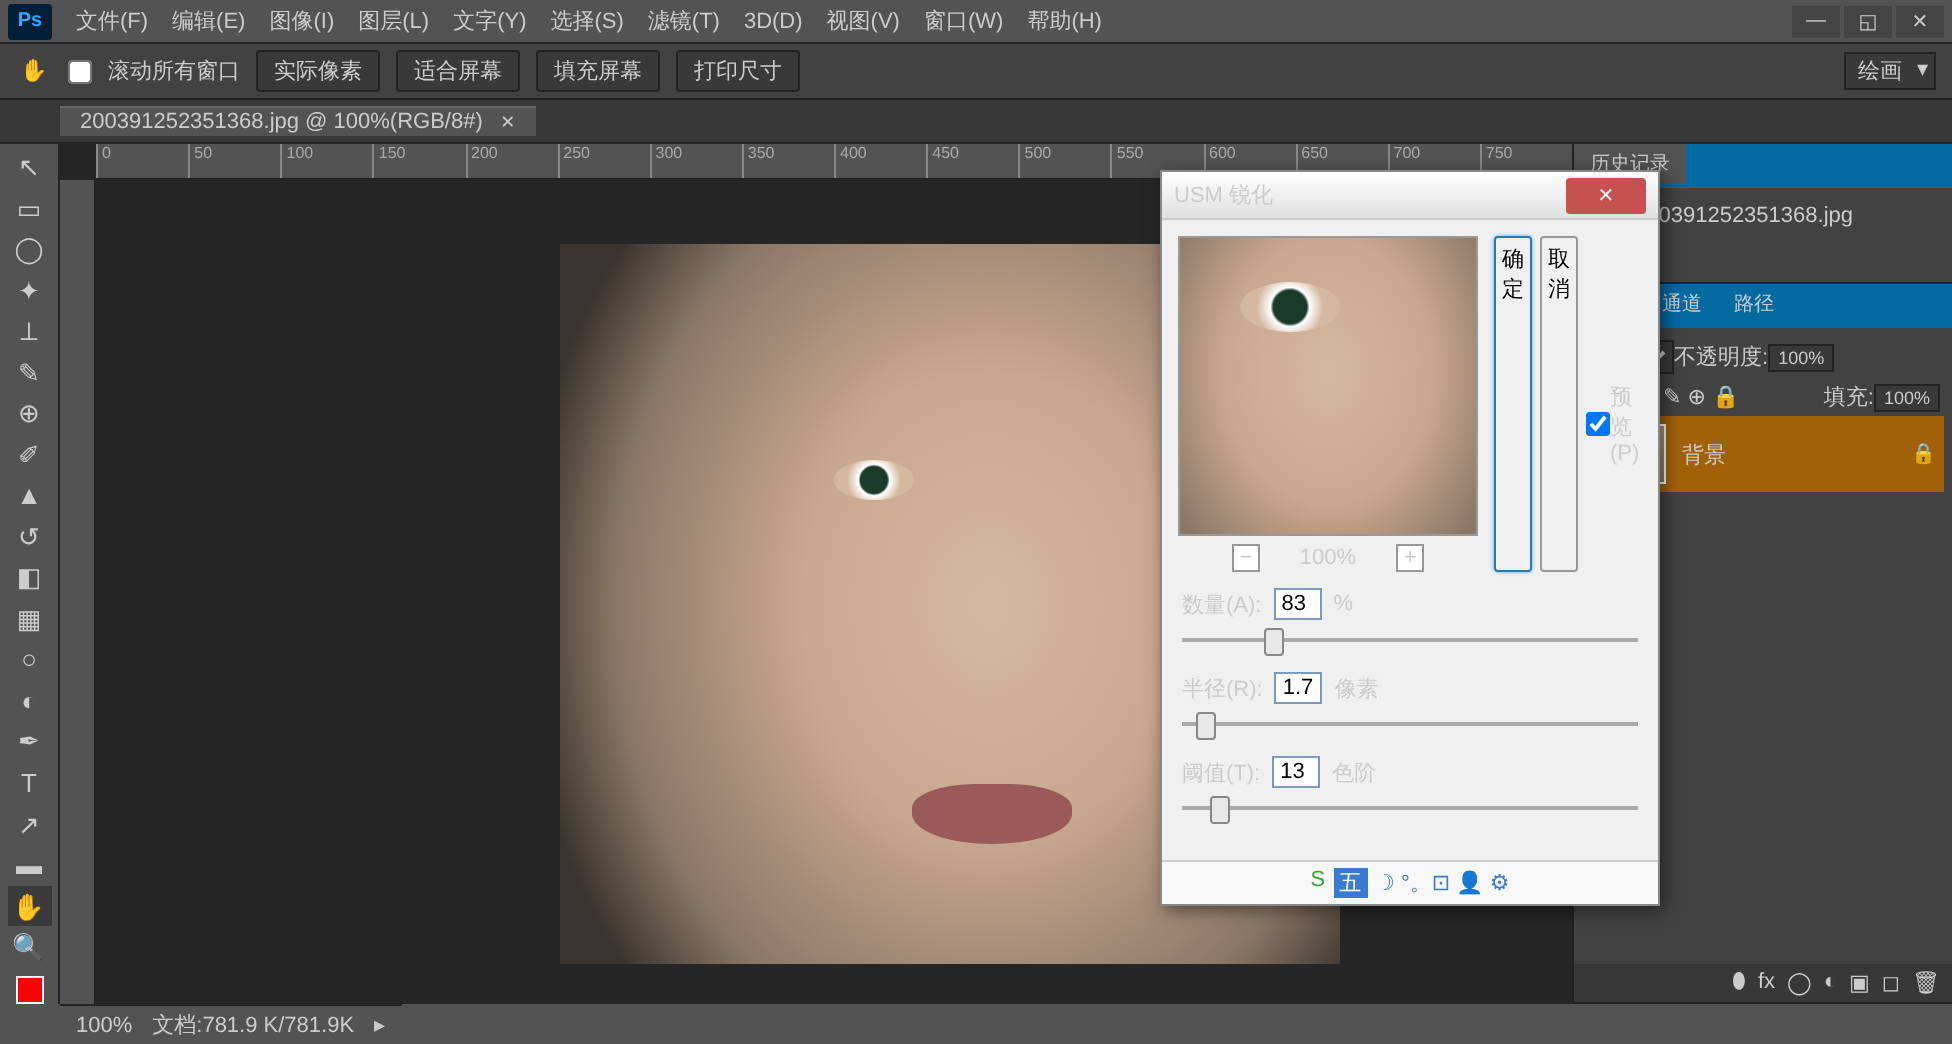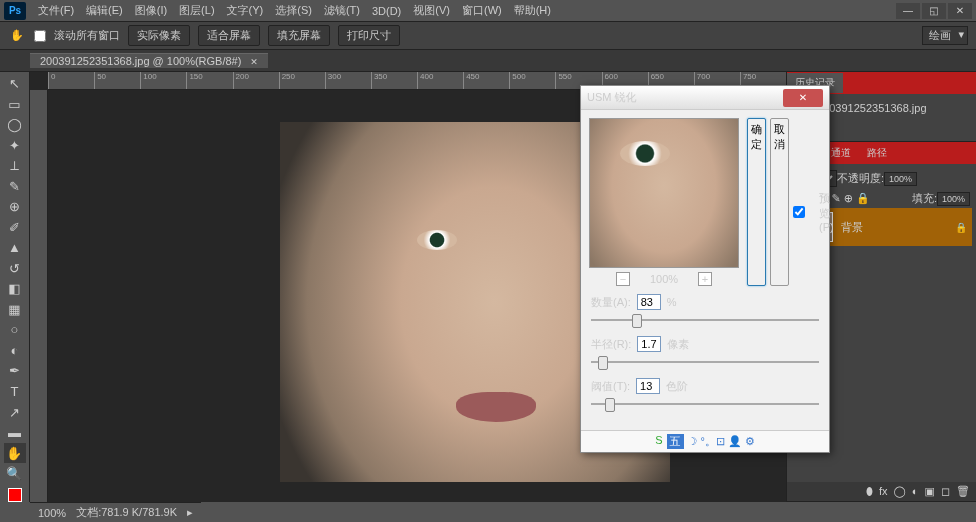--- a/index.html
+++ b/index.html
@@ -25,21 +25,21 @@
 .canvas-area{flex:1;background:#262626;position:relative;overflow:hidden}
 .ruler-h{position:absolute;top:0;left:18px;right:0;height:18px;background:#535353;border-bottom:1px solid #222;display:flex;overflow:hidden}
 .ruler-v{position:absolute;top:18px;left:0;width:18px;bottom:0;background:#535353;border-right:1px solid #222}
 .ruler-tick{font-size:8px;color:#aaa;width:50px;border-left:1px solid #888;padding-left:2px;height:18px;display:flex;align-items:flex-start}
 .canvas-img{position:absolute;top:50px;left:250px;width:390px;height:360px;background:linear-gradient(135deg,#3a3530 0%,#8b7765 20%,#d4b8a0 40%,#c9a890 60%,#a0826d 100%);overflow:hidden}
 .face-shape{position:absolute;width:100%;height:100%;background:radial-gradient(ellipse 60% 80% at 55% 50%,#d4b8a0 0%,#c9a890 40%,#8b7765 80%,#3a3530 100%)}
 .eye{position:absolute;top:30%;left:35%;width:40px;height:20px;background:radial-gradient(circle,#1a3a2a 30%,#fff 35%,#d4b8a0 60%);border-radius:50%}
 .lips{position:absolute;top:75%;left:45%;width:80px;height:30px;background:#9b5a5a;border-radius:40% 40% 50% 50%}
 .panels{width:190px;background:#424242;border-left:1px solid #222;display:flex;flex-direction:column}
 .panel{border-bottom:1px solid #222}
-.panel-tabs{display:flex;background:#b91c1c;height:22px;align-items:center}
+.panel-tabs{display:flex;background:#0369a1;height:22px;align-items:flex-start}
 .panel-tab{padding:3px 8px;font-size:10px}
 .panel-tab.active{background:#535353}
 .panel-body{padding:4px;background:#424242}
 .hist-item{display:flex;align-items:center;gap:4px;padding:2px;font-size:10px}
 .hist-thumb{width:20px;height:16px;background:linear-gradient(135deg,#d4b8a0,#8b7765)}
 .layer-ctrl{display:flex;align-items:center;gap:0;padding:2px;font-size:10px}
 .layer-ctrl select{background:#393939;border:1px solid #222;color:#ccc;font-size:10px;padding:1px}
 .layer-ctrl .pct{background:#393939;border:1px solid #222;padding:1px 4px;font-size:9px}
 .layer-row{display:flex;align-items:center;padding:4px;background:#a16207}
 .layer-thumb{width:38px;height:30px;background:linear-gradient(135deg,#d4b8a0,#8b7765);border:1px solid #fff;margin-right:8px}
@@ -51,21 +51,21 @@
 .dlg-close{margin-left:auto;background:#c75050;color:#fff;width:40px;height:18px;display:flex;align-items:center;justify-content:center;font-size:10px;border-radius:2px}
 .dlg-body{padding:8px;display:flex;gap:8px}
 .dlg-preview{width:150px}
 .dlg-preview-img{width:150px;height:150px;background:radial-gradient(ellipse 70% 90% at 50% 45%,#d4b8a0 0%,#c9a890 50%,#8b7765 90%);border:1px solid #999;position:relative;overflow:hidden}
 .dlg-preview-img .eye2{position:absolute;top:15%;left:20%;width:50px;height:25px;background:radial-gradient(circle,#1a3a2a 30%,#fff 35%,#d4b8a0 60%);border-radius:50%}
 .dlg-zoom{display:flex;justify-content:center;align-items:center;gap:20px;margin-top:4px;color:#000;font-size:10px}
 .dlg-zoom-btn{border:1px solid #999;width:14px;height:14px;display:flex;align-items:center;justify-content:center;background:#fff}
 .dlg-btns{display:flex;gap:4px;width:70px}
 .dlg-btn{background:#f0f0f0;border:1px solid #999;padding:3px;color:#000;text-align:center;font-size:11px;border-radius:2px}
 .dlg-btn.primary{border:1px solid #2a7ab0;box-shadow:0 0 2px #5ab0e8}
-.dlg-check{display:flex;align-items:center;gap:14px;color:#000;margin-top:20px;font-size:11px}
+.dlg-check{display:flex;align-items:center;gap:0;color:#000;margin-top:20px;font-size:11px}
 .dlg-params{padding:0 10px 10px;color:#000}
 .dlg-param{margin-bottom:8px}
 .dlg-param-row{display:flex;align-items:center;gap:6px;font-size:11px;color:#000}
 .dlg-param-row input[type=text]{width:24px;border:1px solid #7a9ac0;padding:1px 3px;font-size:11px;color:#000;background:#fff}
 .dlg-slider{width:100%;height:16px;position:relative;margin-top:2px}
 .dlg-slider-track{position:absolute;top:7px;left:0;right:0;height:2px;background:#aaa}
 .dlg-slider-thumb{position:absolute;top:2px;width:10px;height:14px;background:#e8e8e8;border:1px solid #888;border-radius:2px}
 .dlg-footer{display:flex;justify-content:center;gap:4px;padding:3px;border-top:1px solid #ccc;background:#f8f8f8}
 .dlg-footer span{font-size:11px}
 input[type=checkbox]{width:12px;height:12px}

